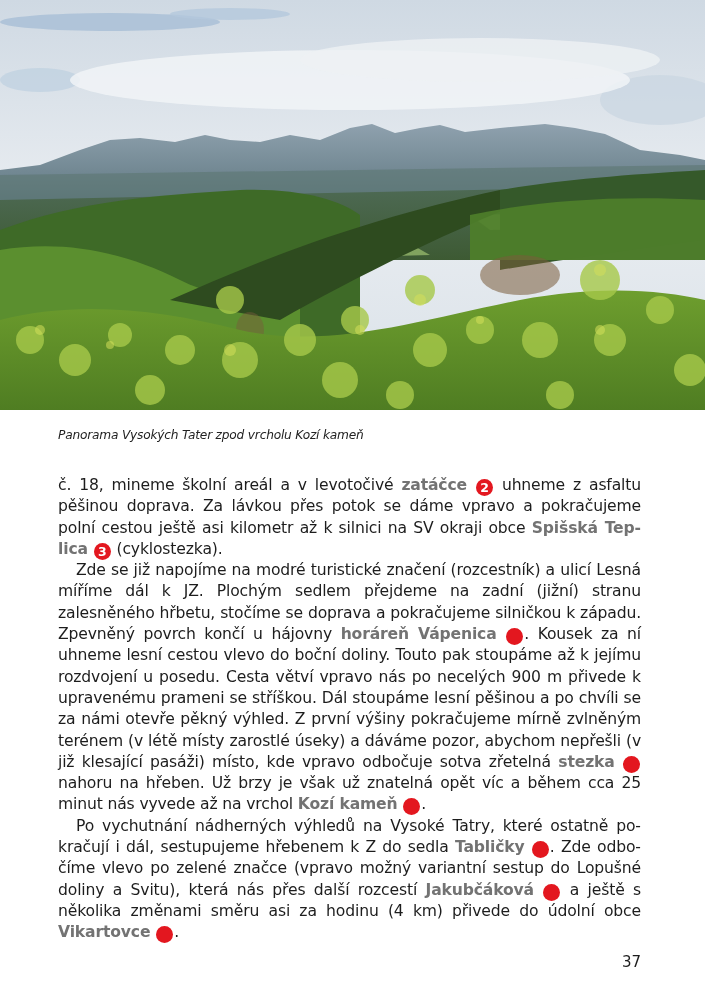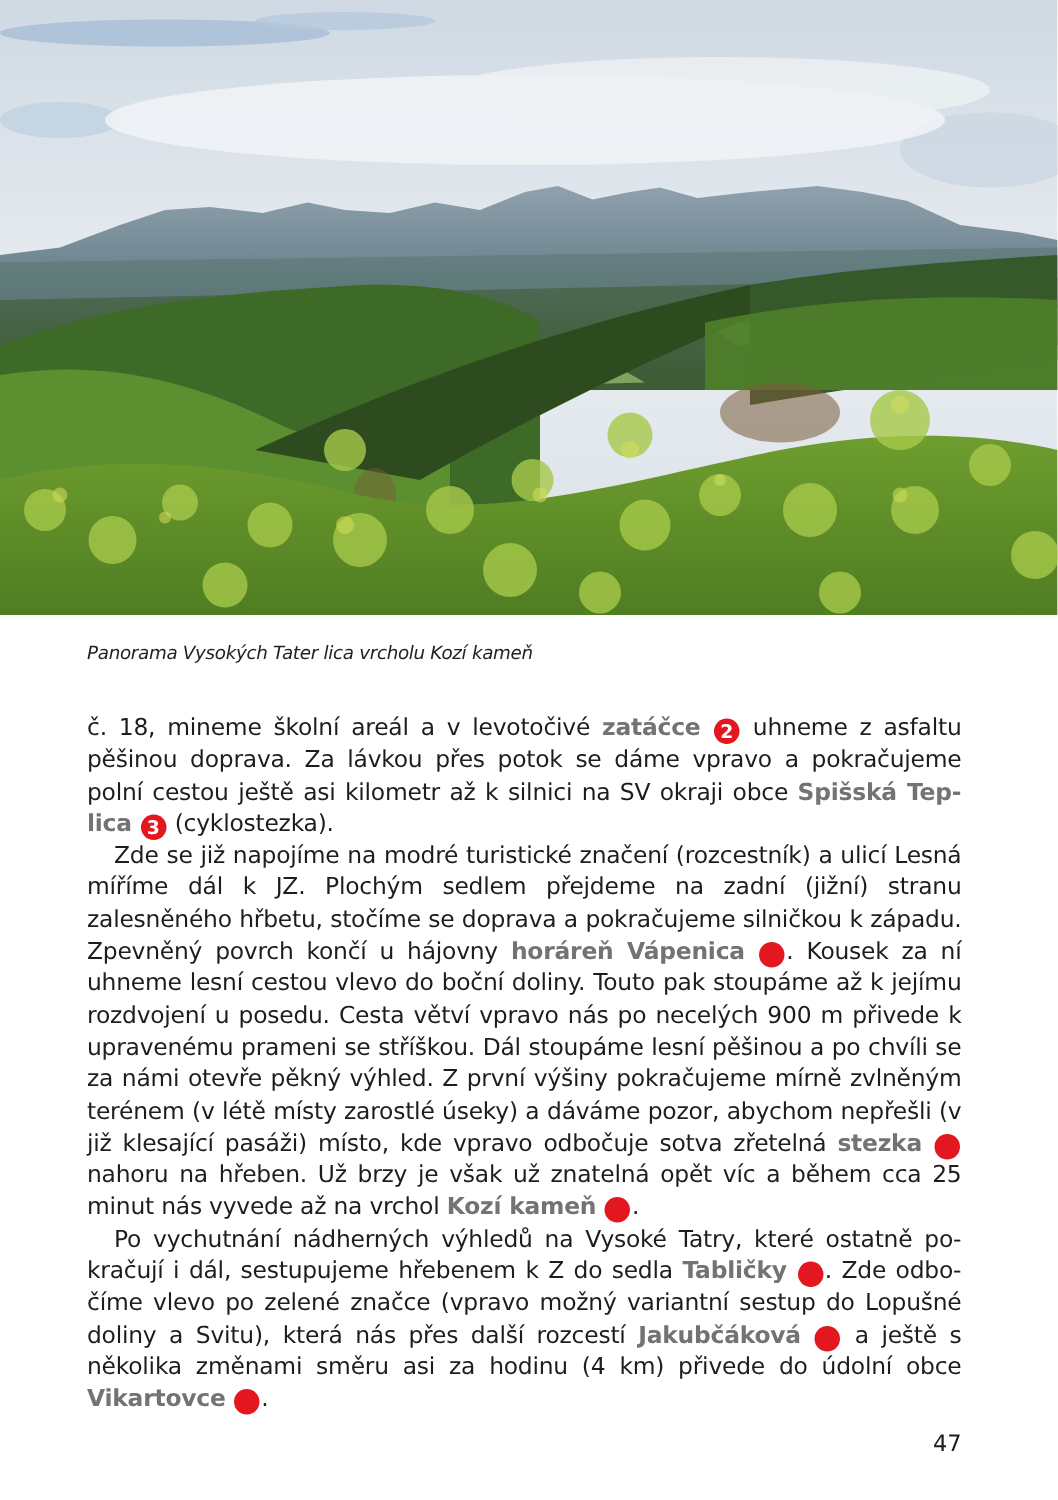--- a/index.html
+++ b/index.html
@@ -101,21 +101,21 @@
       <circle cx="360" cy="330" r="5"></circle>
         <circle cx="420" cy="300" r="6"></circle>
       <circle cx="600" cy="270" r="6"></circle>
         <circle cx="600" cy="330" r="5"></circle>
       <circle cx="480" cy="320" r="4"></circle>
         <circle cx="110" cy="345" r="4"></circle>
     </g>
   </svg>
 </div>
 
-<div class="caption">Panorama Vysokých Tater lica vrcholu Kozí kameň</div>
+<div class="caption">Panorama Vysokých Tater zpod vrcholu Kozí kameň</div>
 
 <div class="body-text">
   <p><span>č. 18, mineme školní areál a v levotočivé </span><b>zatáčce</b> <span class="mk" style="background: rgb(227, 23, 31);">2</span><span> uhneme z asfaltu pěšinou doprava. Za lávkou přes potok se dáme vpravo a pokračujeme polní cestou ještě asi kilometr až k silnici na SV okraji obce </span><b>Spišská Tep­lica</b> <span class="mk" style="background: rgb(227, 23, 31);">3</span><span> (cyklostezka).</span></p>
   <p class="indent"><span>Zde se již napojíme na modré turistické značení (rozcestník) a ulicí Lesná míříme dál k JZ. Plochým sedlem přejdeme na zadní (jižní) stranu zalesněného hřbetu, stočíme se doprava a pokračujeme silničkou k zá­padu. Zpevněný povrch končí u hájovny </span><b>horáreň Vápenica</b> <span class="mk" style="background: rgb(227, 23, 31);">4</span><span>. Kousek za ní uhneme lesní cestou vlevo do boční doliny. Touto pak stoupáme až k jejímu rozdvojení u posedu. Cesta větví vpravo nás po necelých 900 m přivede k upravenému prameni se stříškou. Dál stoupáme lesní pěšinou a po chvíli se za námi otevře pěkný výhled. Z první výšiny pokračujeme mírně zvlněným terénem (v létě místy zarostlé úseky) a dáváme pozor, abychom nepřešli (v již klesající pasáži) místo, kde vpravo odbočuje sot­va zřetelná </span><b>stezka</b> <span class="mk" style="background: rgb(227, 23, 31);">5</span><span> nahoru na hřeben. Už brzy je však už znatelná opět víc a během cca 25 minut nás vyvede až na vrchol </span><b>Kozí kameň</b> <span class="mk" style="background: rgb(227, 23, 31);">6</span><span>.</span></p>
   <p class="indent"><span>Po vychutnání nádherných výhledů na Vysoké Tatry, které ostatně po­kračují i dál, sestupujeme hřebenem k Z do sedla </span><b>Tabličky</b> <span class="mk" style="background: rgb(227, 23, 31);">7</span><span>. Zde odbo­číme vlevo po zelené značce (vpravo možný variantní sestup do Lopuš­né doliny a Svitu), která nás přes další rozcestí </span><b>Jakubčáková</b> <span class="mk" style="background: rgb(227, 23, 31);">8</span><span> a ještě s několika změnami směru asi za hodinu (4 km) přivede do údolní obce </span><b>Vikartovce</b> <span class="mk" style="background: rgb(227, 23, 31);">9</span><span>.</span></p>
 </div>
 
-<div class="page-num">47</div>
+<div class="page-num">37</div>
 
 </body></html>

